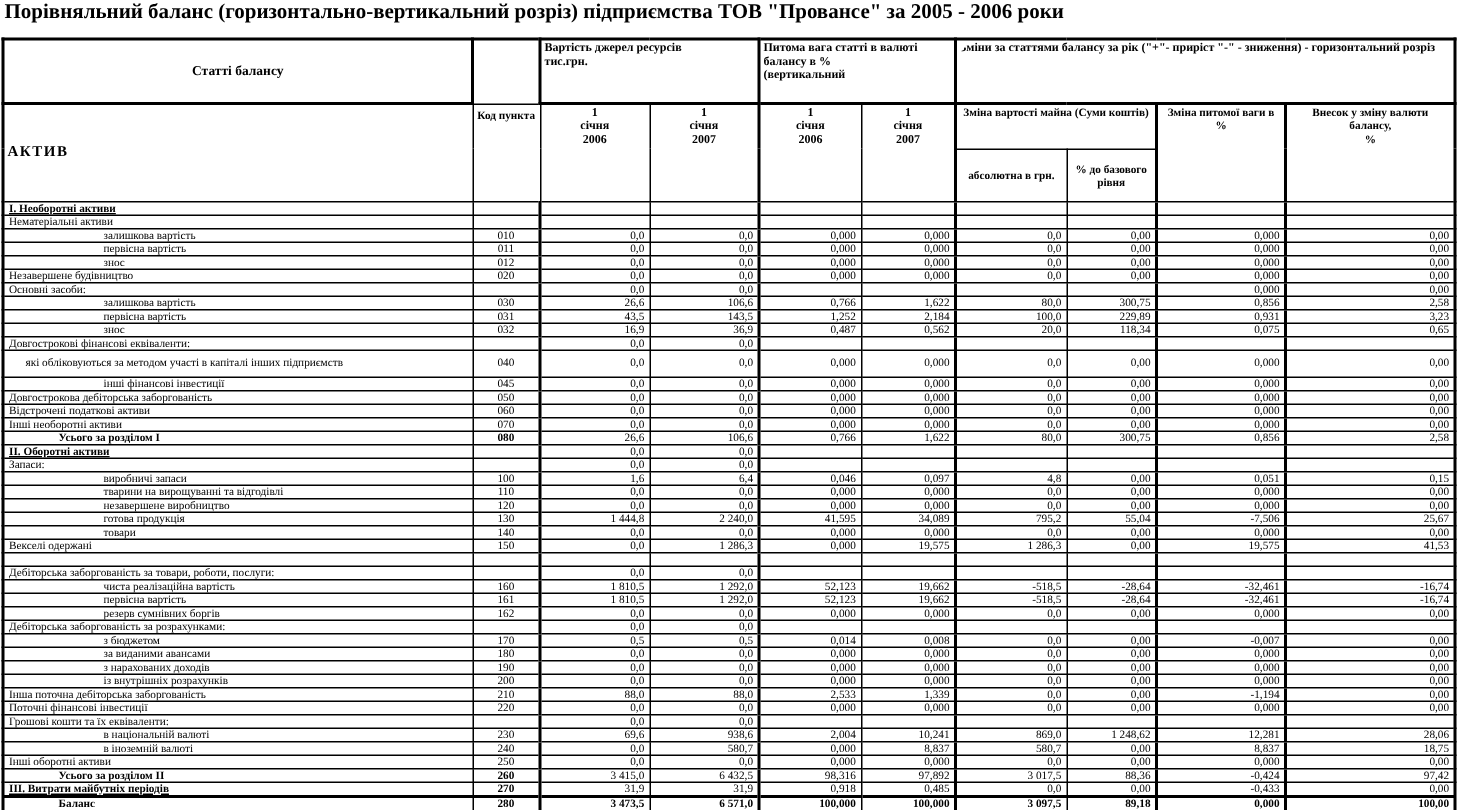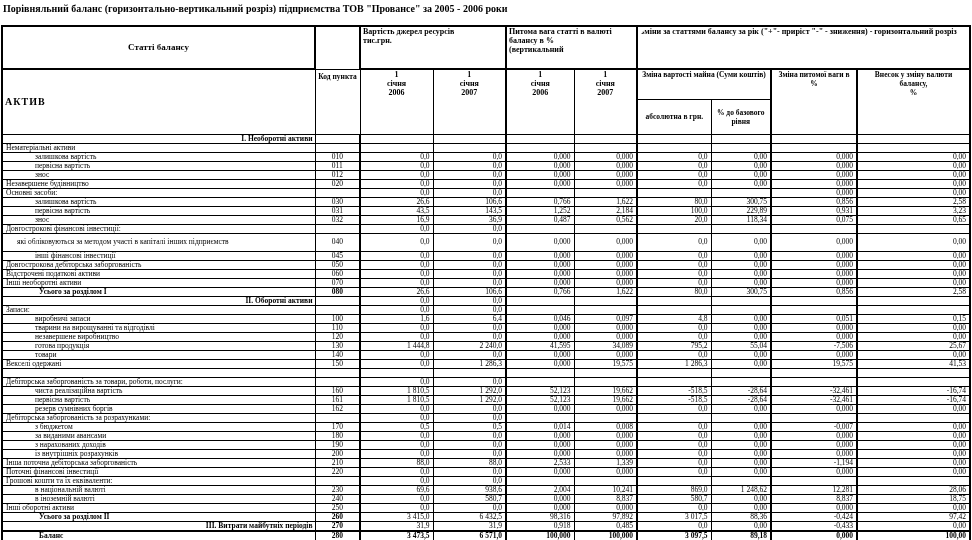--- a/index.html
+++ b/index.html
@@ -1,17 +1,17 @@
 <!DOCTYPE html>
 <html><head>
 <meta charset="utf-8">
 <style>
   html,body{margin:0;padding:0;background:#fff;}
   body{width:972px;height:540px;color:#000;font-family:"Liberation Serif",serif;overflow:hidden;}
-  .title{font-weight:bold;font-size:10px;line-height:13px;padding:2px 0 0 3px;height:25px;box-sizing:border-box;white-space:nowrap;}
+  .title{font-weight:bold;font-size:14px;line-height:13px;padding:2px 0 0 3px;height:25px;box-sizing:border-box;white-space:nowrap;}
   table{border-collapse:collapse;table-layout:fixed;width:970px;border:2px solid #000;margin-left:1px;}
   th,td{border:1px solid #000;padding:0 2px;overflow:hidden;box-sizing:border-box;}
   thead th{font-size:8px;font-weight:bold;text-align:left;vertical-align:top;white-space:normal;line-height:9px;}
   
   .w-label{width:313px}.w-code{width:45px}.w-v1{width:73px}.w-v2{width:73px}
   .w-p1{width:68px}.w-p2{width:63px}.w-abs{width:74px}.w-pct{width:60px}
   .w-dw{width:86px}.w-co{width:113px}
   
   .th-statti{border-width:2px;text-align:center;vertical-align:middle;font-size:9px;}
   .th-spacer{border-bottom:1px solid #000;}
@@ -28,23 +28,23 @@
   .th-date-3{border-left:2px solid #000;}
   .th-cv{border-left:2px solid #000;font-size:7.5px;text-align:center;}
   .th-cw{border-left:2px solid #000;text-align:center;font-size:7.5px;}
   .th-co{border-left:2px solid #000;text-align:center;font-size:7.5px;}
   .th-sub{text-align:center;vertical-align:middle;font-size:7.5px;}
   .th-cw .unit,.th-co .unit{text-align:center;}
   
   tbody td{height:9px;font-size:7.5px;line-height:8px;white-space:nowrap;}
   tbody tr.tall td{height:18px;}
   td.label{padding-left:3px;}
-  td.label.indent{padding-left:32px;}
+  td.label.indent{padding-left:66px;}
   td.label.indent2{padding-left:14px;white-space:normal;}
-  td.label.section,td.label.section-bold{text-align:right;font-weight:bold;}
+  td.label.section,td.label.section-bold{text-align:left;font-weight:bold;text-decoration:underline;}
   td.label.bold,td.label.balance{font-weight:bold;padding-left:36px;}
   td.code{text-align:center;}
   td.code.bold,td.code.balance,td.code.section-bold{font-weight:bold;}
   td.num{text-align:right;padding-right:3px;}
   td.num.c0{border-left:2px solid #000;}
   td.num.c2{border-left:2px solid #000;}
   td.num.c4{border-left:2px solid #000;}
   td.num.c6{border-left:2px solid #000;}
   td.num.c7{border-left:2px solid #000;}
   tr.balance-row td{border-top:2px solid #000;font-weight:bold;}
@@ -248,21 +248,21 @@
         <td class="num c0">16,9</td>
         <td class="num c1">36,9</td>
         <td class="num c2">0,487</td>
         <td class="num c3">0,562</td>
         <td class="num c4">20,0</td>
         <td class="num c5">118,34</td>
         <td class="num c6">0,075</td>
         <td class="num c7">0,65</td>
       </tr>
       <tr>
-        <td class="label plain">Довгострокові фінансові інвестиції:</td>
+        <td class="label plain">Довгострокові фінансові еквіваленти:</td>
         <td class="code plain"></td>
         <td class="num c0">0,0</td>
         <td class="num c1">0,0</td>
         <td class="num c2"></td>
         <td class="num c3"></td>
         <td class="num c4"></td>
         <td class="num c5"></td>
         <td class="num c6"></td>
         <td class="num c7"></td>
       </tr>

